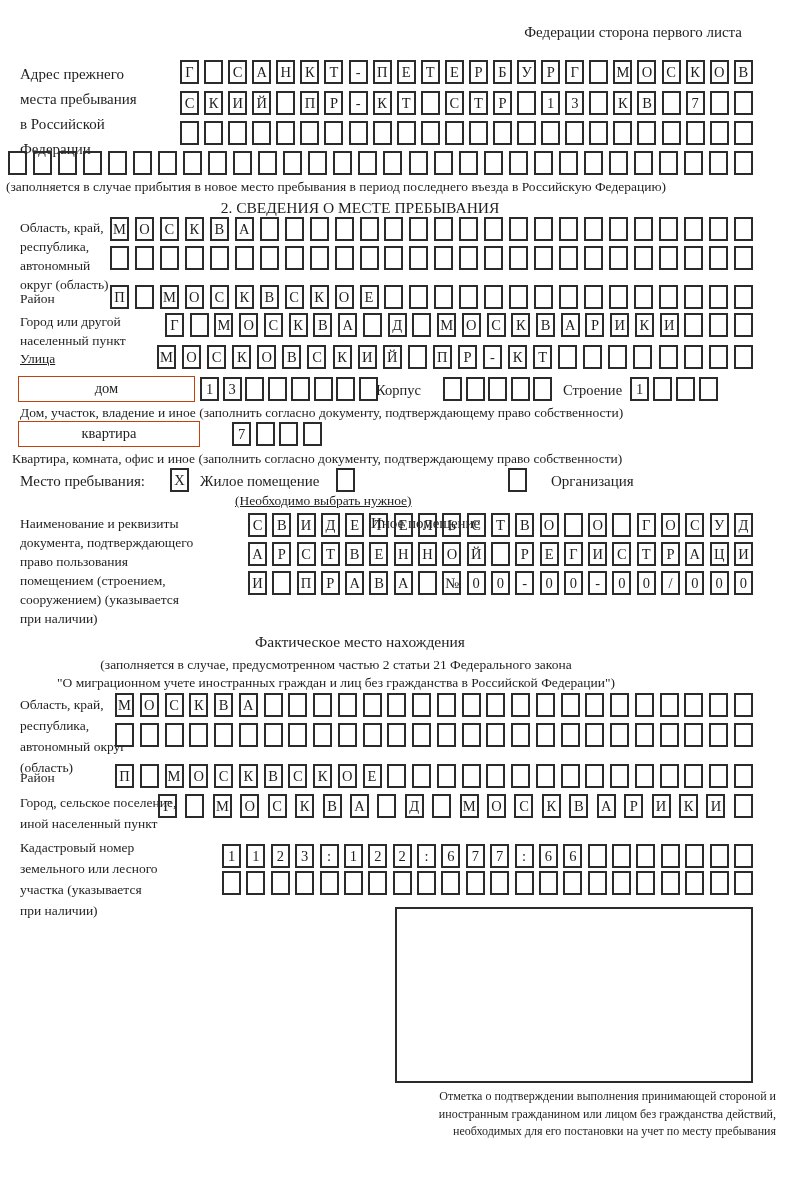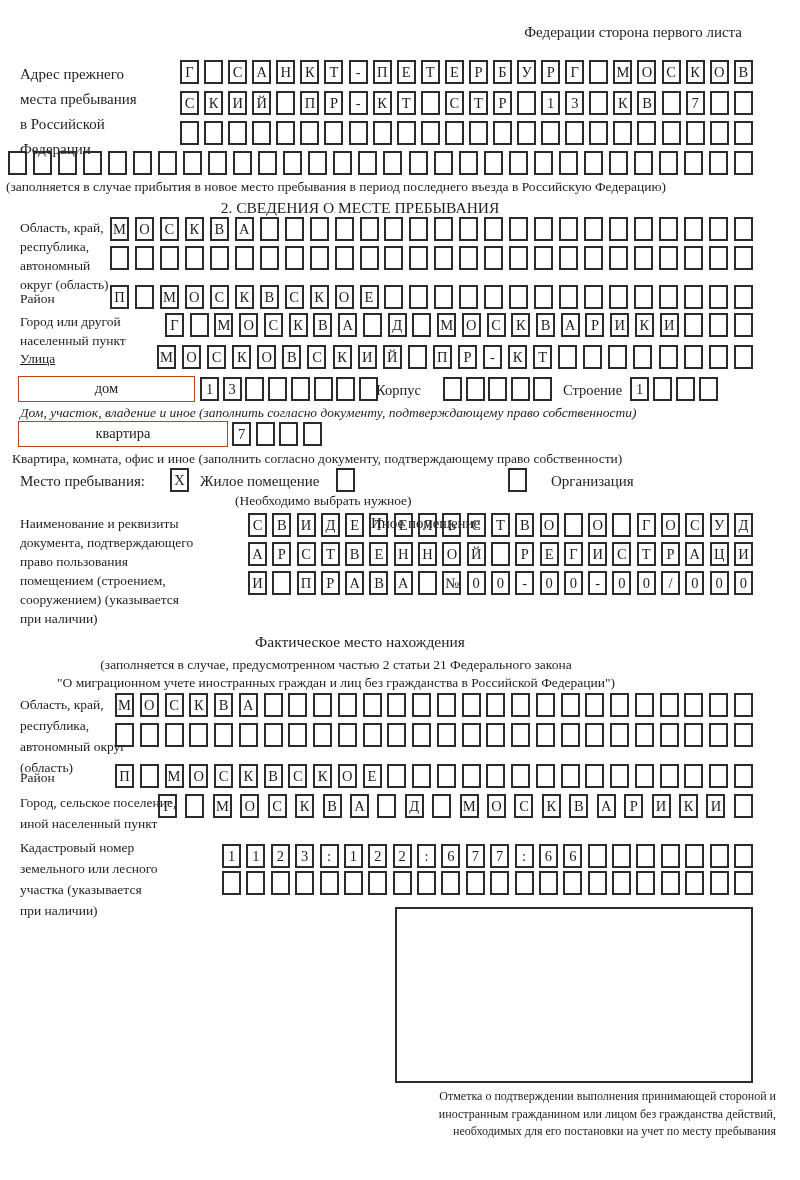--- a/index.html
+++ b/index.html
@@ -309,39 +309,39 @@
     <span class="cell"></span>
     <span class="cell"></span>
   </div>
 <div class="abs inline-lbl" style="left:563px;top:378px;">Строение</div>
 <div class="abs boxrow" style="left:630px;top:377px;width:88px;">
     <span class="cell">1</span>
     <span class="cell"></span>
     <span class="cell"></span>
     <span class="cell"></span>
   </div>
-<div class="abs note" style="left:20px;top:404px;font-style:italic;">Дом, участок, владение и иное (заполнить согласно документу, подтверждающему право собственности)</div>
-
-<div class="abs widebox" style="left:18px;top:421px;width:210px;">квартира</div>
+<div class="abs note" style="left:20px;top:404px;">Дом, участок, владение и иное (заполнить согласно документу, подтверждающему право собственности)</div>
+
+<div class="abs widebox" style="left:18px;top:421px;width:182px;">квартира</div>
 <div class="abs boxrow" style="left:232px;top:422px;width:90px;">
     <span class="cell">7</span>
     <span class="cell"></span>
     <span class="cell"></span>
     <span class="cell"></span>
   </div>
 <div class="abs note" style="left:12px;top:450px;">Квартира, комната, офис и иное (заполнить согласно документу, подтверждающему право собственности)</div>
 
 <div class="abs inline-lbl" style="left:20px;top:469px;font-size:15px;">Место пребывания:</div>
 <span class="abs cell" style="left:170px;top:468px;">X</span>
 <div class="abs inline-lbl" style="left:200px;top:469px;font-size:15px;">Жилое помещение</div>
 <span class="abs cell" style="left:336px;top:468px;"></span>
 <div class="abs inline-lbl" style="left:371px;top:469px;font-size:15px;margin-top:42px;">Иное помещение</div>
 <span class="abs cell" style="left:508px;top:468px;"></span>
 <div class="abs inline-lbl" style="left:551px;top:469px;font-size:15px;">Организация</div>
-<div class="abs note" style="left:235px;top:492px;">(Необходимо выбрать нужное)</div>
+<div class="abs note" style="left:235px;top:492px;text-decoration:underline;">(Необходимо выбрать нужное)</div>
 
 <div class="abs lbl" style="left:20px;top:514px;">Наименование и реквизиты
 документа, подтверждающего
 право пользования
 помещением (строением,
 сооружением) (указывается
 при наличии)</div>
 <div class="abs boxrow" style="left:248px;top:513px;width:505px;">
     <span class="cell">С</span>
     <span class="cell">В</span>

